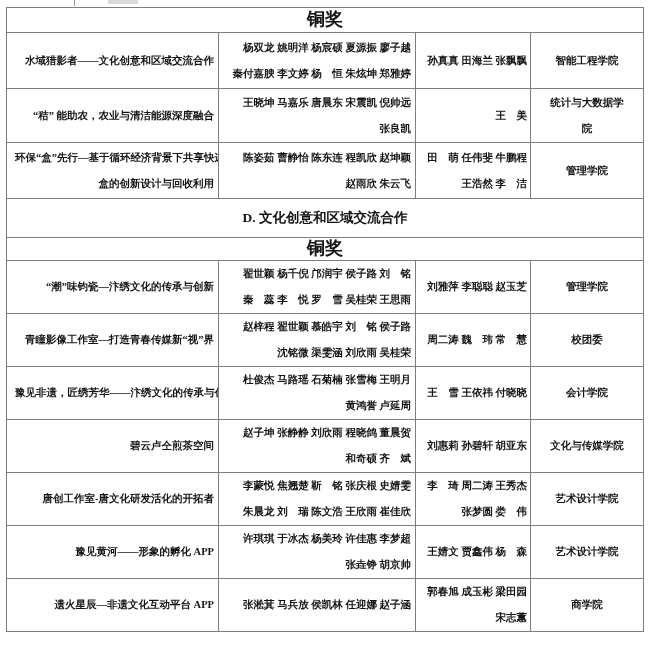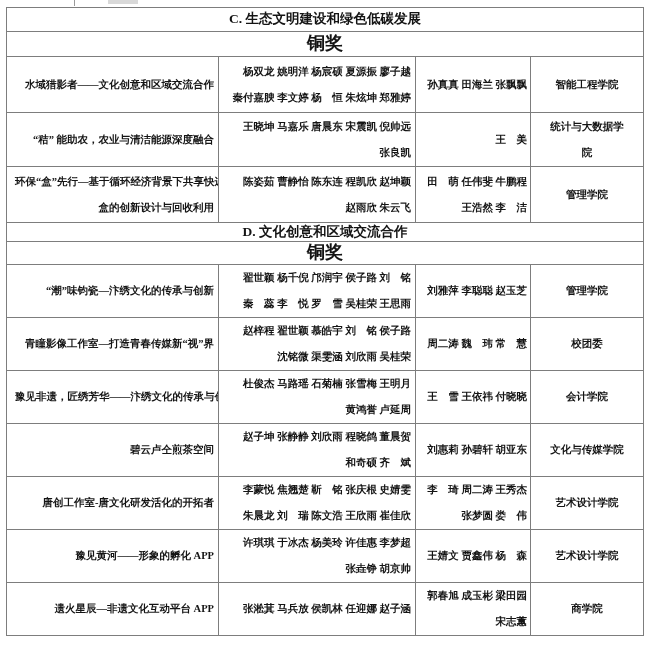--- a/index.html
+++ b/index.html
@@ -40,23 +40,20 @@
   <div class="frag-v"></div>
   <div class="frag-h"></div>
   <table class="awards">
     <colgroup>
       <col style="width:212px">
       <col style="width:197px">
       <col style="width:115px">
       <col style="width:113px">
     </colgroup>
     <tbody id="tbody">
-        <tr class="section-title" style="height: 24px;">
-          <td colspan="4">C. 生态文明建设和绿色低碳发展</td>
-        </tr>
         <tr class="award-row" style="height: 25px;">
           <td colspan="4">铜奖</td>
         </tr>
         <tr style="height: 56px;">
           <td class="cell col-project">
             <div class="line">水域猎影者——文化创意和区域交流合作</div>
           </td>
           <td class="cell col-members">
             <div class="line">杨双龙 姚明洋 杨宸硕 夏源振 廖子越</div>
             <div class="line">秦付嘉腴 李文婷 杨　恒 朱炫坤 郑雅婷</div>
@@ -87,21 +84,21 @@
           <td class="cell col-members">
             <div class="line">陈姿茹 曹静怡 陈东连 程凯欣 赵坤颖</div>
             <div class="line">赵雨欣 朱云飞</div>
           </td>
           <td class="cell col-advisors">
             <div class="line">田　萌 任伟斐 牛鹏程</div>
             <div class="line">王浩然 李　洁</div>
           </td>
           <td class="cell col-college">管理学院</td>
         </tr>
-        <tr class="section-title" style="height: 19px;">
+        <tr class="section-title" style="height: 39px;">
           <td colspan="4">D. 文化创意和区域交流合作</td>
         </tr>
         <tr class="award-row" style="height: 23px;">
           <td colspan="4">铜奖</td>
         </tr>
         <tr style="height: 52px;">
           <td class="cell col-project">
             <div class="line">“潮”味钧瓷—汴绣文化的传承与创新</div>
           </td>
           <td class="cell col-members">

